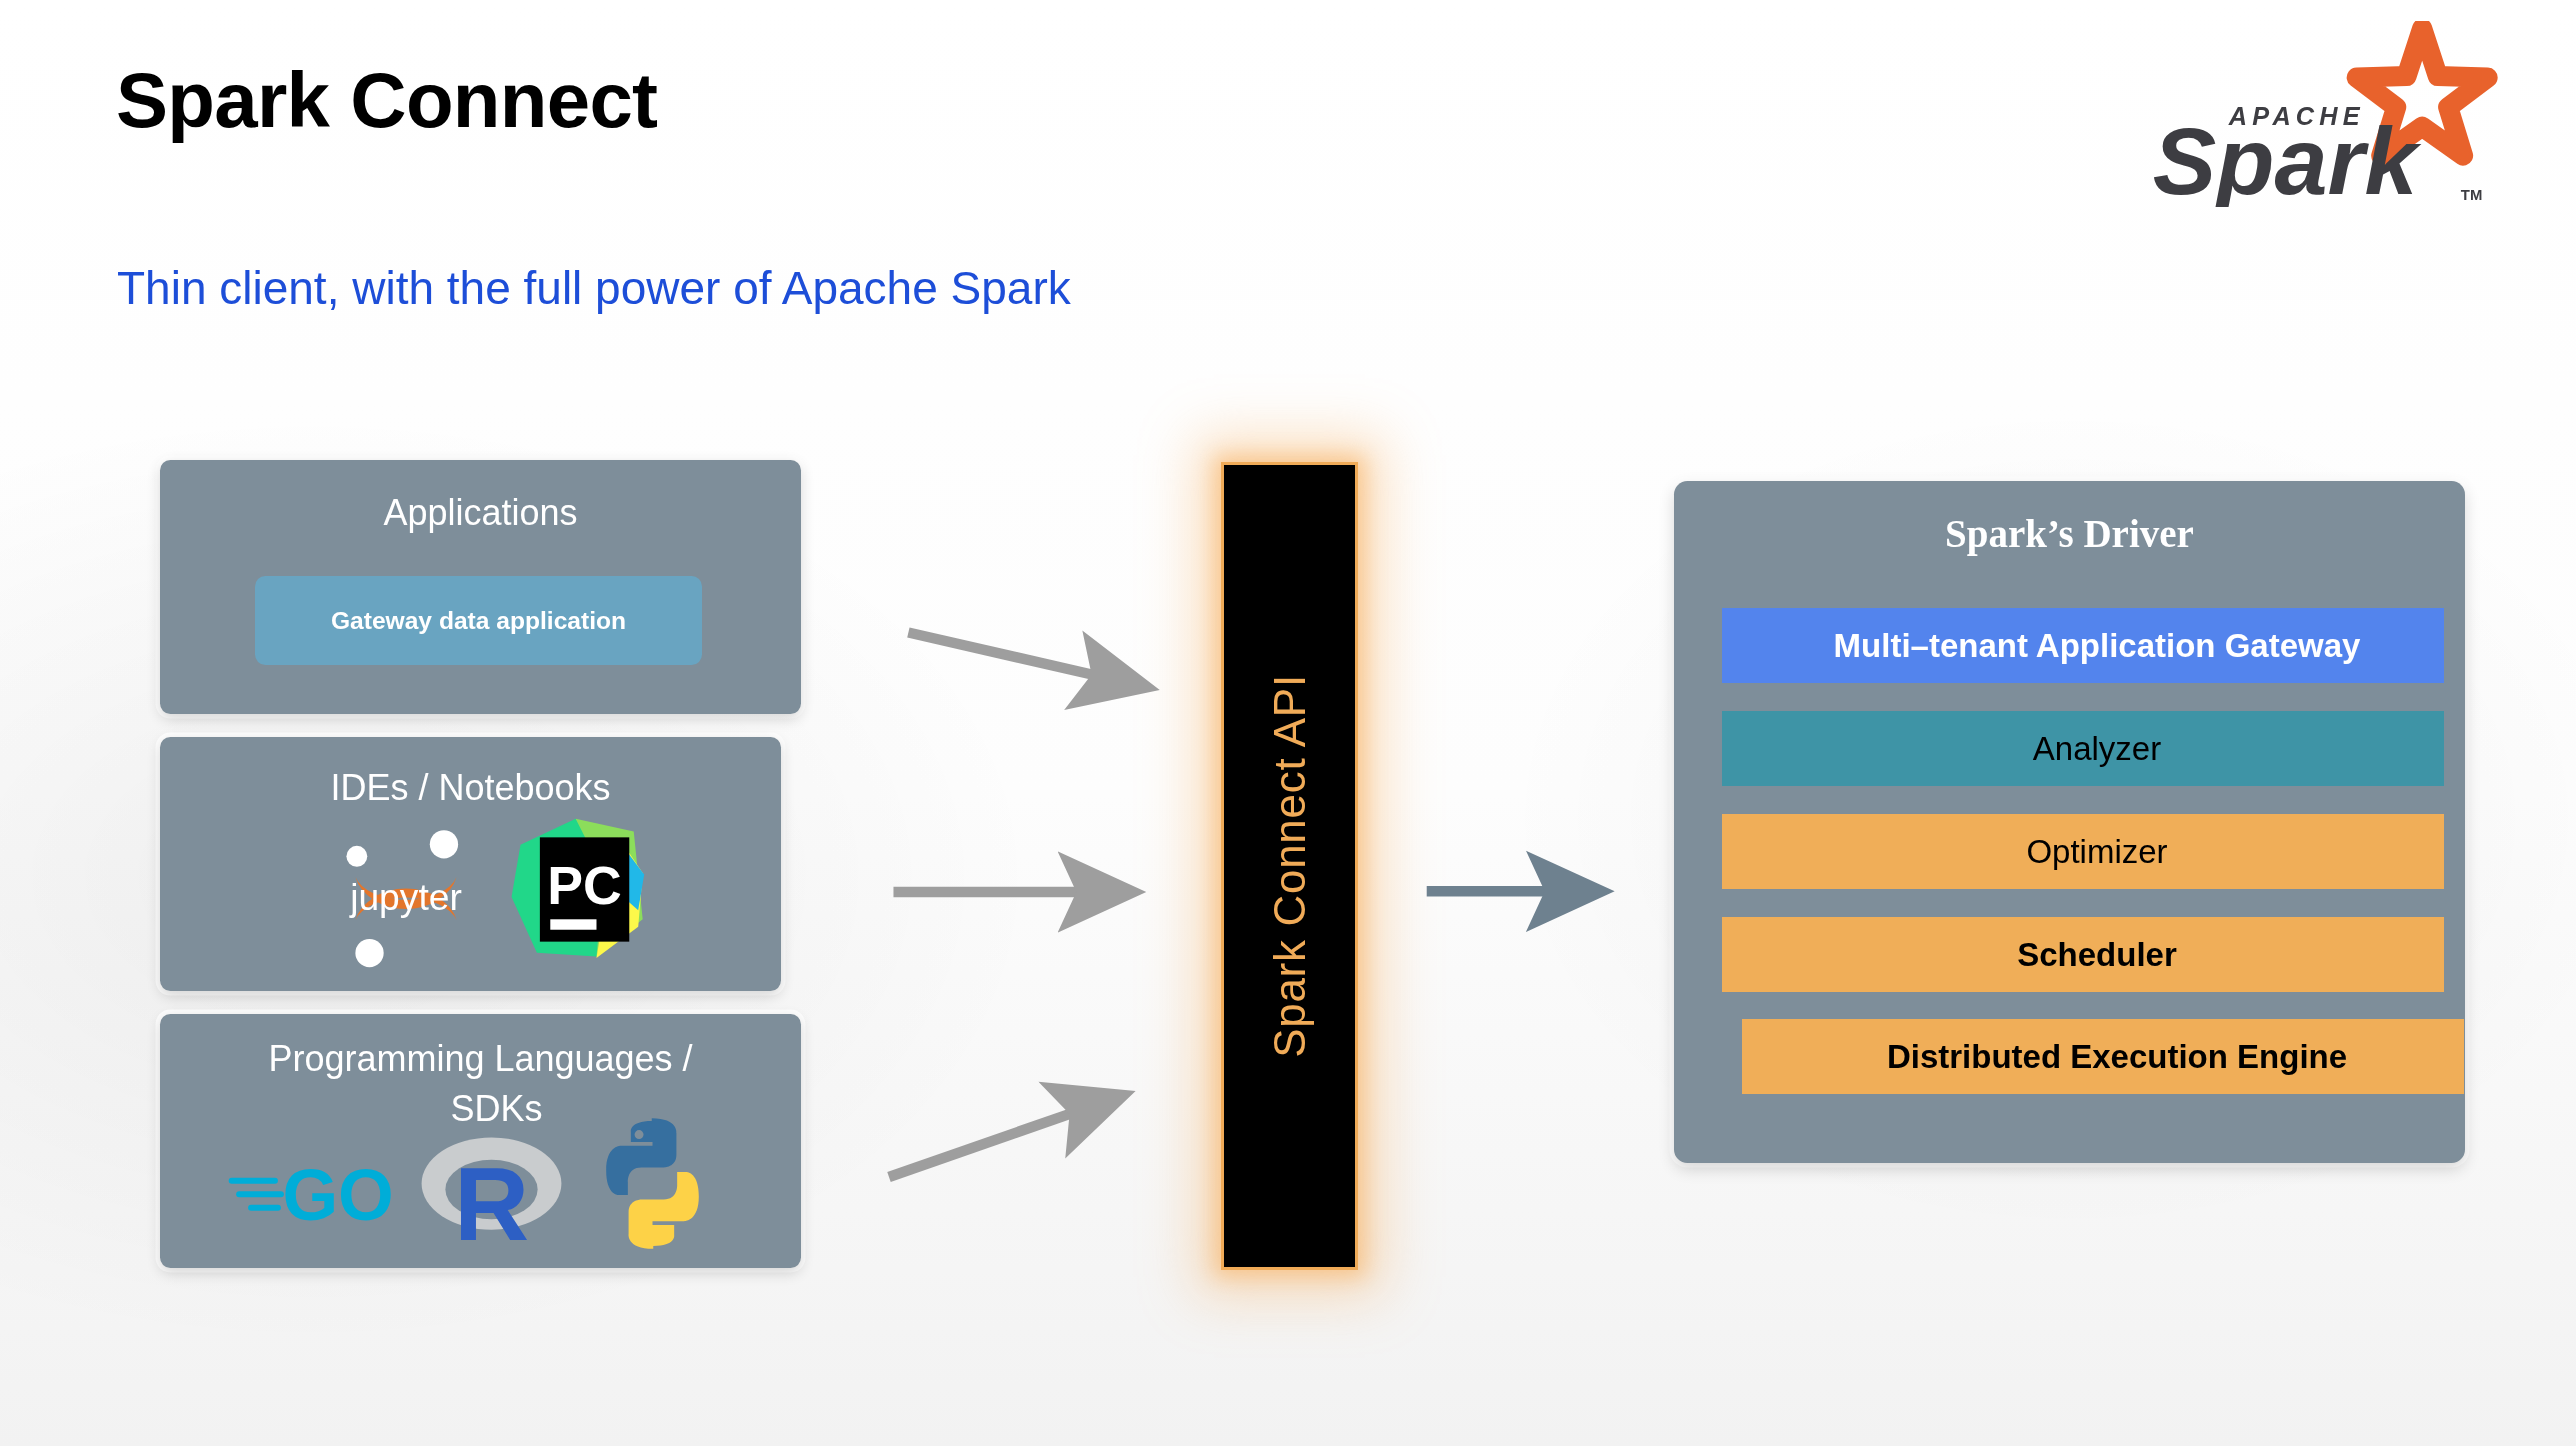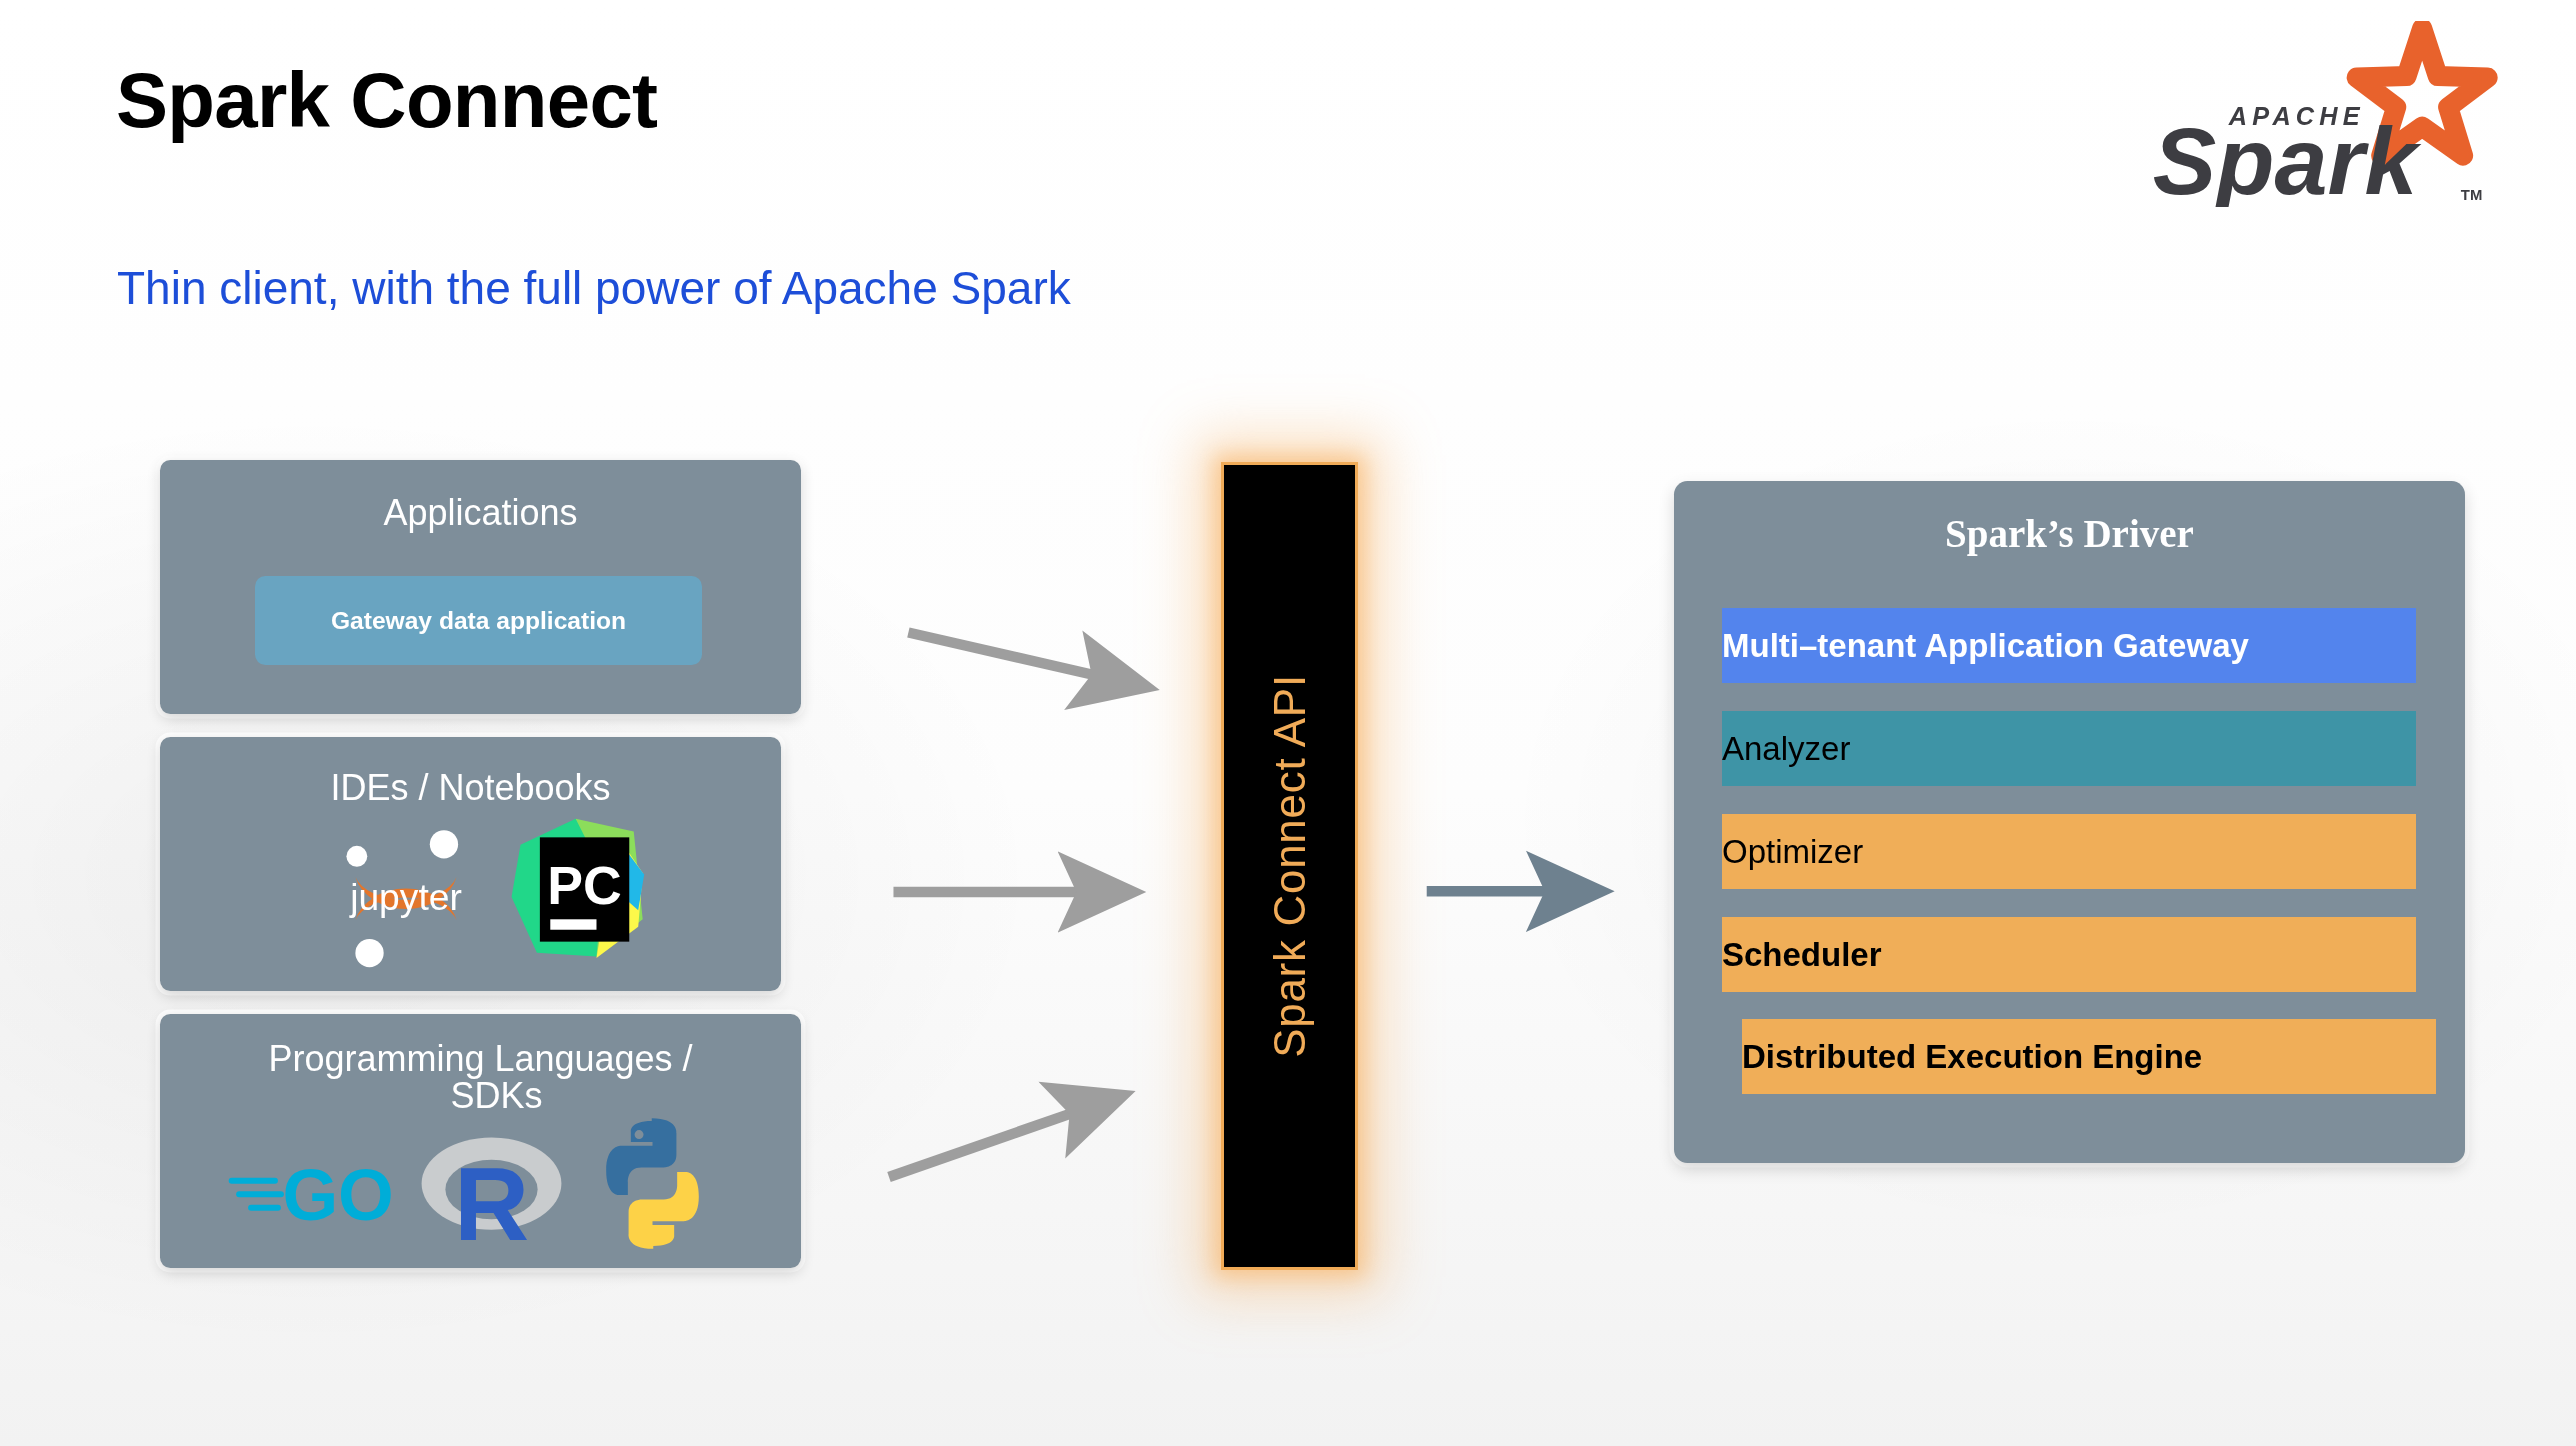--- a/index.html
+++ b/index.html
@@ -74,22 +74,23 @@
     position:absolute;left:1674px;top:481px;width:791px;height:682px;
     background:#7e8e9a;border-radius:13.4px;
     box-shadow:0 6px 16.4px rgba(0,0,0,0.16), 0 0 0 4.5px rgba(255,255,255,0.85);
   }
   .driver-title{
     position:absolute;left:0;right:0;top:30px;
     text-align:center;color:#ffffff;font-size:39px;font-weight:700;font-family:Liberation Serif, serif;
   }
   .driver-row{
     position:absolute;left:48px;width:694px;height:75px;
-    display:flex;align-items:center;justify-content:flex-start;
+    display:flex;align-items:center;justify-content:center;
     font-size:33px;
+    padding-left:28px;
   }
 
   
   .arrows{position:absolute;left:0;top:0;width:2576px;height:1447px;pointer-events:none;}
 
   
   .logo-wrap{position:absolute;}
 </style>
 </head>
 <body>
@@ -138,21 +139,21 @@
       <polygon points="160,48 184,80 176,128 140,96" fill="#21b8e8"></polygon>
       <rect x="44" y="30" width="120" height="140" fill="#000000"></rect>
       <text x="104" y="120" text-anchor="middle" font-family="'Liberation Sans',sans-serif" font-size="72" font-weight="700" fill="#ffffff">PC</text>
       <rect x="58" y="140" width="62" height="14" fill="#ffffff"></rect>
     </svg>
   </div>
 </div>
 
 <div class="card" style="left:160px;top:1014px;width:641px;height:254px;">
   <div class="card-title" style="top:25px;">Programming Languages /</div>
-  <div class="card-title" style="top:62px;padding-left:32px;">SDKs</div>
+  <div class="card-title" style="top:75px;padding-left:32px;">SDKs</div>
 
   <div class="logo-wrap" style="left:67px;top:131px;width:172px;height:97px;">
     <svg viewBox="0 0 230 130" width="172" height="97" xmlns="http://www.w3.org/2000/svg">
       <g stroke="#00add8" stroke-width="8" stroke-linecap="round">
         <line x1="6" y1="48" x2="64" y2="48"></line>
         <line x1="16" y1="66" x2="72" y2="66"></line>
         <line x1="32" y1="84" x2="68" y2="84"></line>
       </g>
       <text x="74" y="100" font-family="'Liberation Sans',sans-serif" font-size="96" font-weight="700" fill="#00add8">GO</text>
     </svg>

